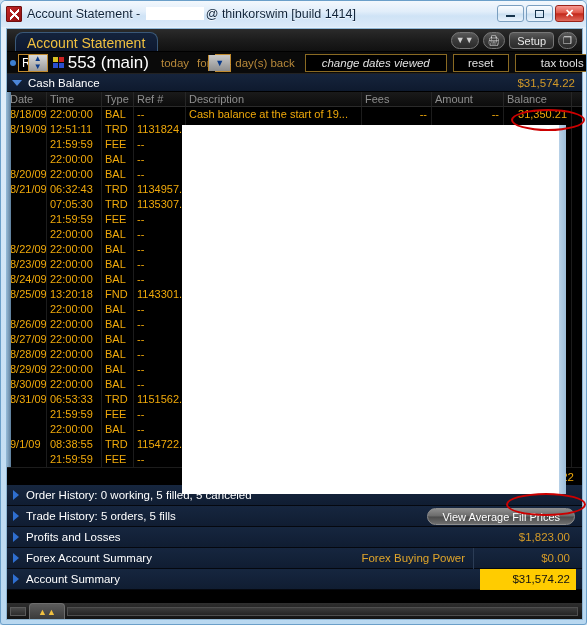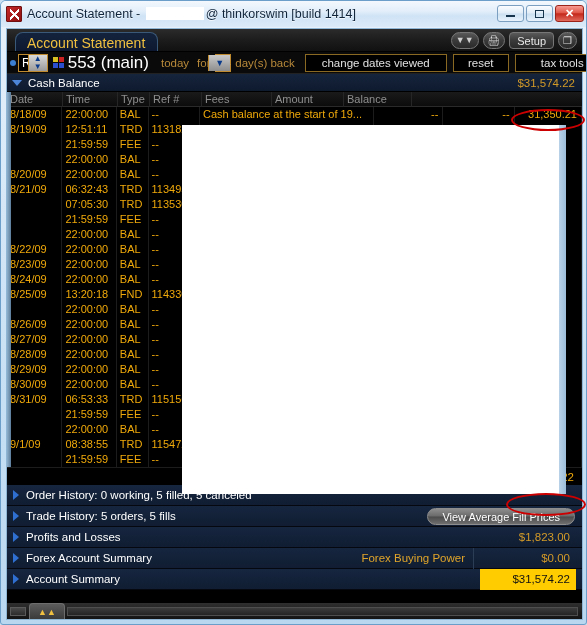--- a/index.html
+++ b/index.html
@@ -166,21 +166,21 @@
     overflow: hidden; white-space: nowrap;
   }
   .row { display: flex; height: 15px; align-items: center; }
   .row .td {
     color: #f0a90a; font-size: 11px; padding-left: 3px;
     border-right: 1px solid #1c1c1c; height: 15px; line-height: 15px;
     overflow: hidden; white-space: nowrap;
   }
   .td.r { text-align: right; padding-right: 4px; padding-left: 0;}
   
-  .c-date { width: 56px; }
+  .c-date { width: 40px; }
   .c-time { width: 55px; }
   .c-type { width: 32px; }
   .c-ref  { width: 52px; }
   .c-desc { width: 176px; }
   .c-fees { width: 70px; }
   .c-amt  { width: 72px; }
   .c-bal  { width: 68px; }
 
   .leftstripe { position:absolute; left:0; top:0; width:4px; height:100%;
     background: linear-gradient(90deg,#8fb0cc,#5b7d9b); }
@@ -311,21 +311,21 @@
           <i></i>
         </div>
       <div class="acct-txt">553 (main)</div>
       <div class="dim">today</div>
       <div class="dim">for</div>
       <div class="days-box">
         <span class="val">14</span>
         <span class="caret">▼</span>
       </div>
       <div class="dim">day(s) back</div>
-      <div class="obtn" style="min-width:142px;">
+      <div class="obtn" style="min-width:142px;font-style:italic;">
           <span>change dates viewed</span>
         </div>
       <div class="obtn" style="min-width:56px;">
           <span>reset</span>
         </div>
       <div class="obtn" style="min-width:72px;padding-left:32px;">
           <span>tax tools</span>
         </div>
     </div>
 
@@ -335,20 +335,21 @@
       <div class="sect-amt">$31,574.22</div>
     </div>
 
     <div class="tbl">
       <div class="leftstripe"></div>
       <div class="thead" id="thead">
           <div class="th c-date">Date</div>
           <div class="th c-time">Time</div>
           <div class="th c-type">Type</div>
           <div class="th c-ref">Ref #</div>
+          <div class="th c-desc">Description</div>
           <div class="th c-fees">Fees</div>
           <div class="th c-amt">Amount</div>
           <div class="th c-bal">Balance</div>
         </div>
       <div id="tbody">
           <div class="row">
             <div class="td c-date">8/18/09</div>
             <div class="td c-time">22:00:00</div>
             <div class="td c-type">BAL</div>
             <div class="td c-ref">--</div>

